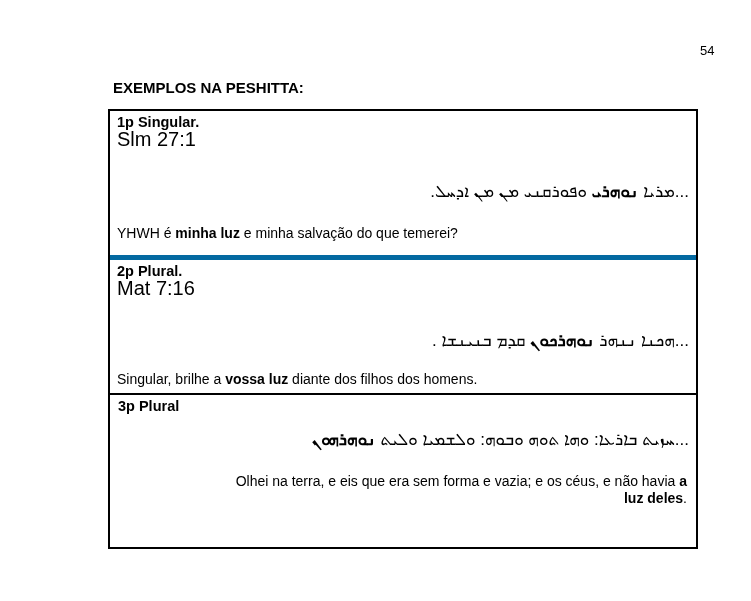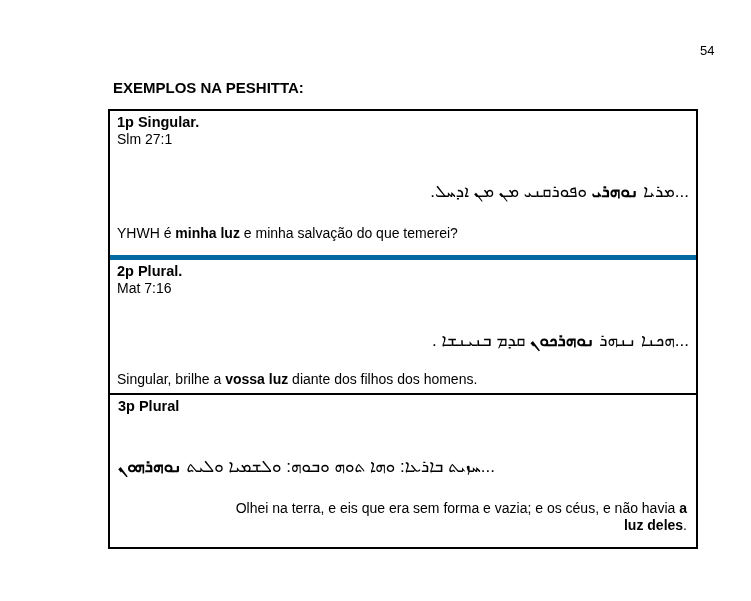--- a/index.html
+++ b/index.html
@@ -21,29 +21,29 @@
   .examples-table {
     position:absolute; left:108px; top:109px;
     width:590px; height:440px;
     border:2px solid #000;
   }
   .example-row { position:relative; padding:3px 7px; overflow:hidden; }
   .example-row.r1 { height:144px; }
   .example-row.r2 { height:138px; border-top:5px solid #0369a1; }
   .example-row.r3 { height:154px; border-top:2px solid #000;padding-left:8px; }
   .person-label { font-size:14.5px; font-weight:bold; line-height:17px; }
-  .verse-reference { font-size:14px; line-height:17px; }
+  .verse-reference { font-size:20px; line-height:17px; }
   .syriac-text {
     direction:rtl; unicode-bidi:embed;
     font-size:17px; line-height:22px;
     white-space:nowrap; overflow:hidden;
   }
   .r1 .syriac-text { margin-top:33px; padding-left:4px; text-align:right; }
   .r2 .syriac-text { margin-top:33px; padding-left:4px; text-align:right; }
-  .r3 .syriac-text { margin-top:41px; text-align:left; }
+  .r3 .syriac-text { margin-top:14px; text-align:right; }
   .translation-text { font-size:14px; line-height:17px; }
   .r1 .translation-text { margin-top:22px; }
   .r2 .translation-text { margin-top:19px; }
   .r3 .translation-text { margin-top:22px; text-align:right; padding:0 2px 0 8px; }
   b { font-weight:bold; }
 </style>
 </head>
 <body>
 
 <div class="page-number">54</div>

